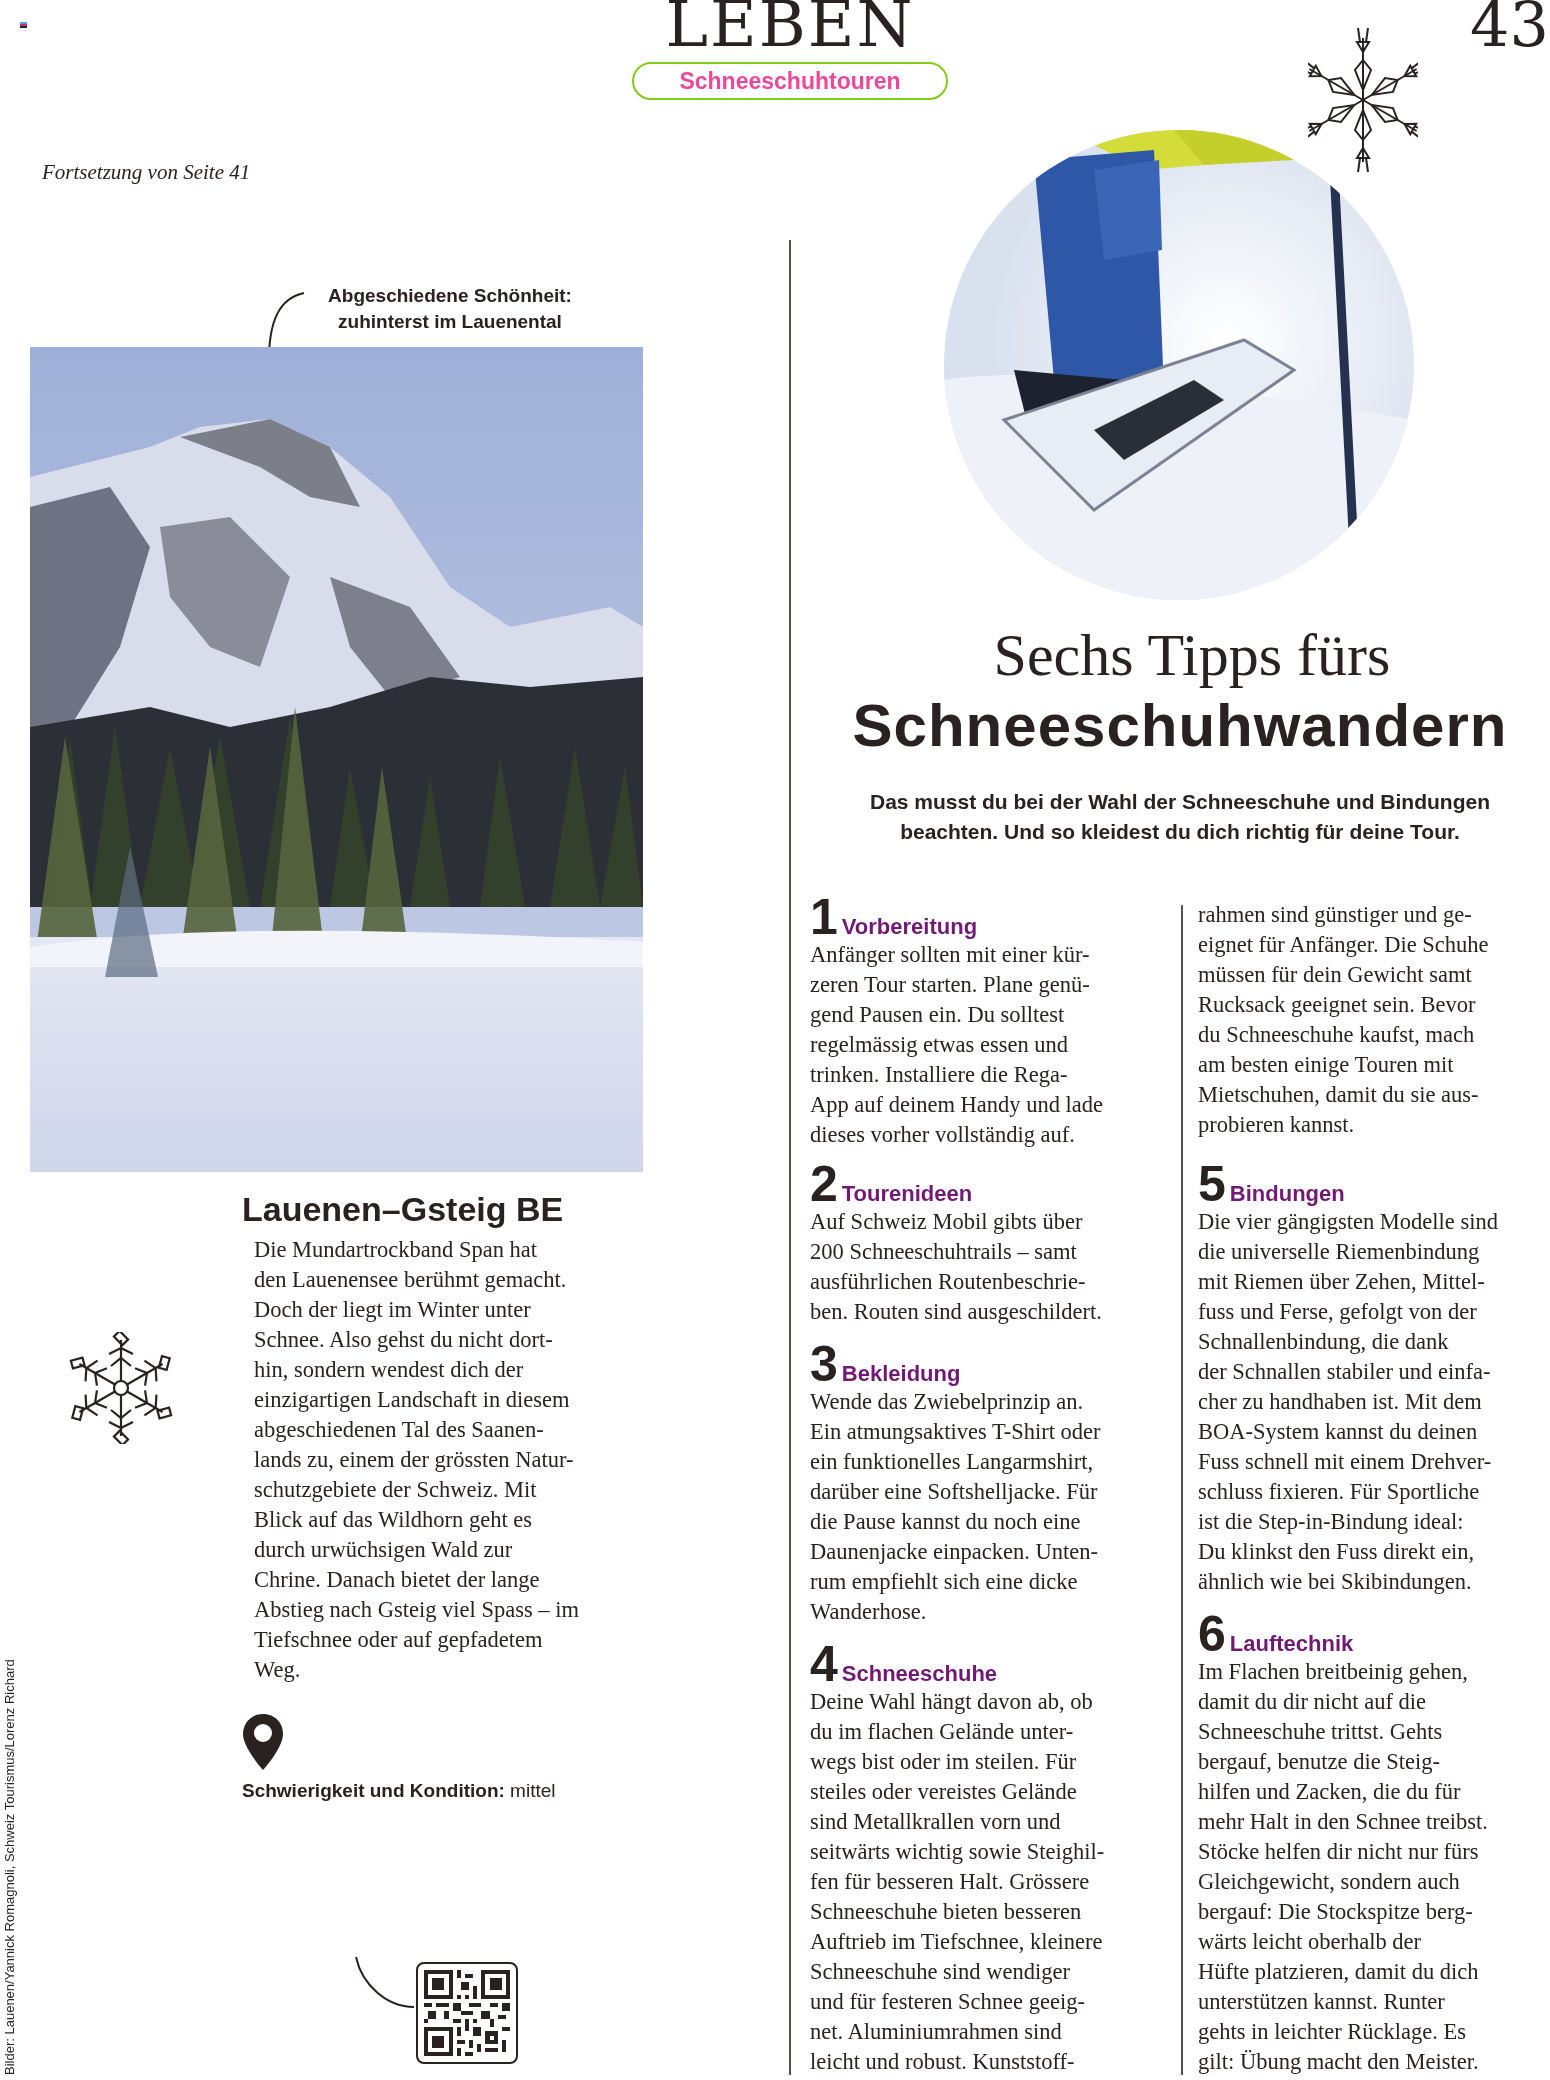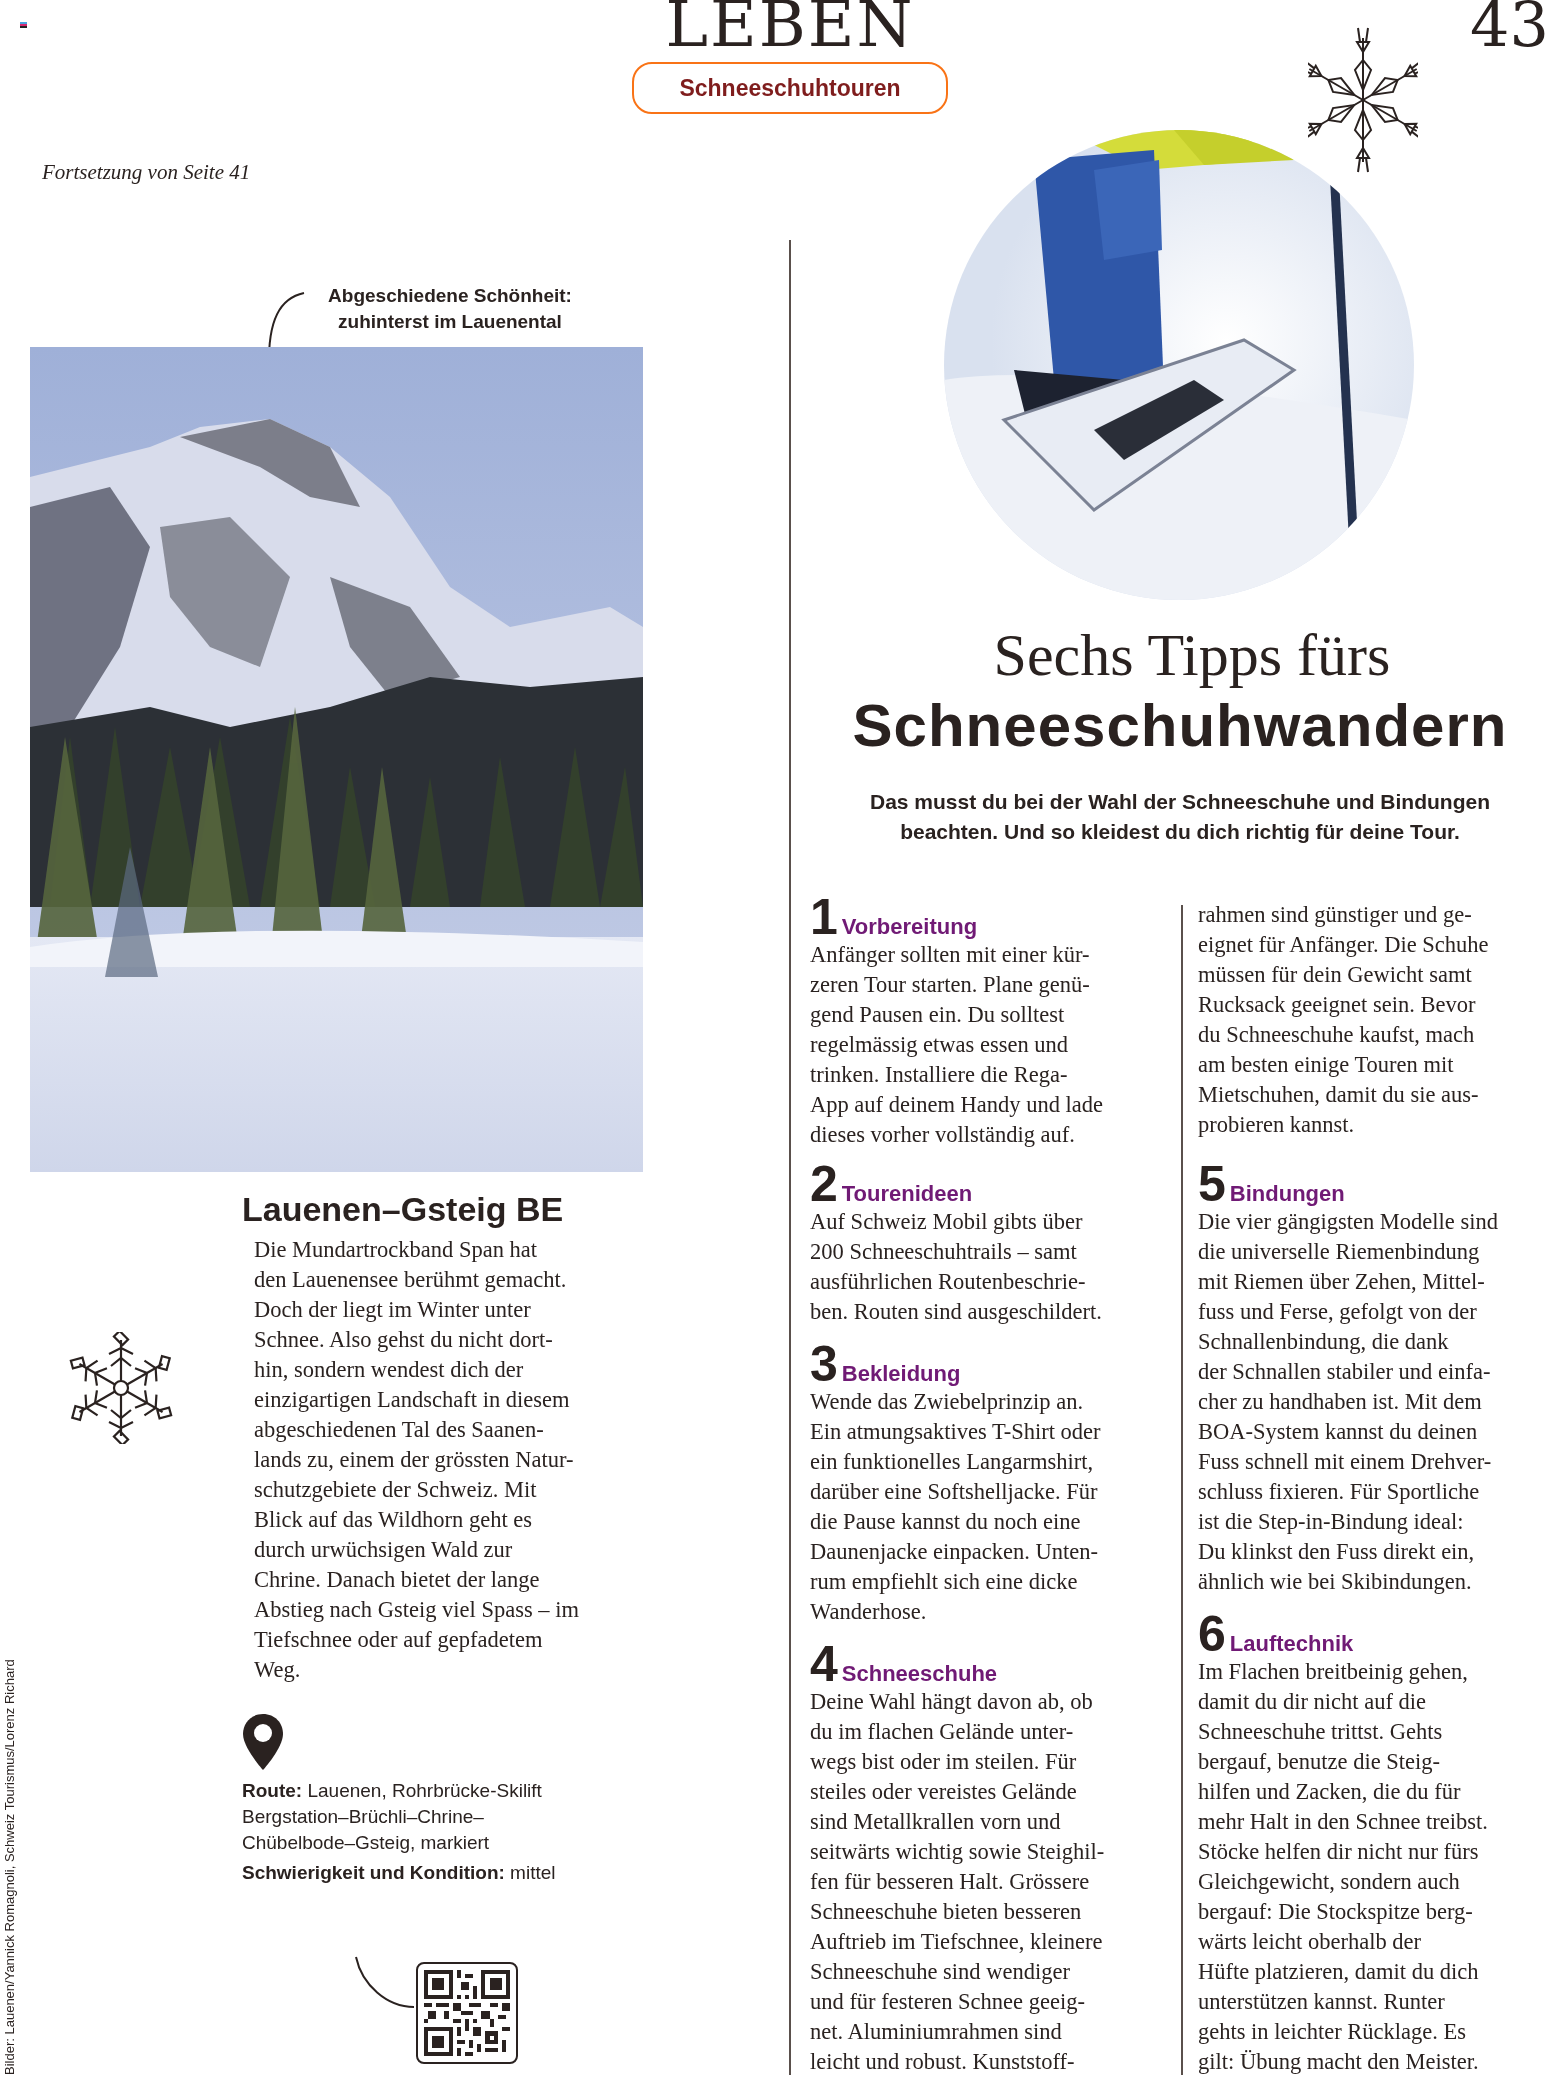--- a/index.html
+++ b/index.html
@@ -6,21 +6,21 @@
   body { width:1550px; height:2080px; position:relative; overflow:hidden; color:#2a2220; }
   .abs { position:absolute; }
   .serif { font-family: "DejaVu Serif", "Liberation Serif", serif; }
   .lserif { font-family: "Liberation Serif", "DejaVu Serif", serif; margin-left: 12px; }
   .sans { font-family: "Liberation Sans", "DejaVu Sans", sans-serif; }
 
   #cmyk { left:20px; top:22px; width:7px; height:7px; }
   #cmyk i { display:block; height:2px; }
 
   #section-title { left:560px; top:-8px; width:460px; text-align:center; font-size:64px; letter-spacing:2px; color:#2a2220; line-height:1; }
-  #section-pill { left:632px; top:62px; width:316px; height:52px; border:2px solid #f97316; border-radius:20px; box-sizing:border-box; display:flex; align-items:center; justify-content:center; font-size:23px; font-weight:bold; color:#7f1d1d; }
+  #section-pill { left:632px; top:62px; width:316px; height:38px; border:2px solid #84cc16; border-radius:20px; box-sizing:border-box; display:flex; align-items:center; justify-content:center; font-size:23px; font-weight:bold; color:#ec4899; }
   #page-number { left:1470px; top:-6px; width:80px; font-size:62px; line-height:1; color:#2a2220; }
 
   #continuation { left:30px; top:160px; font-size:21px; font-style:italic; color:#2a2220; }
 
   #caption { left:300px; top:283px; width:300px; text-align:center; font-size:19px; font-weight:bold; line-height:26px; color:#2a2220; }
   #caption-line { left:260px; top:290px; }
 
   #photo-mountain { left:30px; top:347px; width:613px; height:825px; overflow:hidden; }
 
   #divider { left:789px; top:240px; width:2px; height:1835px; background:#5a504c; }
@@ -311,23 +311,20 @@
 Abstieg nach Gsteig viel Spass – im
 Tiefschnee oder auf gepfadetem
 Weg.</div>
 
 <svg id="pin" class="abs" width="46" height="60" viewBox="0 0 46 60">
   <path d="M23 2 C 11 2 3 11 3 22 C 3 36 23 58 23 58 C 23 58 43 36 43 22 C 43 11 35 2 23 2 Z" fill="#2a2220"></path>
   <circle cx="23" cy="21" r="9" fill="#ffffff"></circle>
 </svg>
 
 <div id="facts" class="abs sans">
-  <p><b>Route:</b> <span>Lauenen, Rohrbrücke-Skilift
-Bergstation–Brüchli–Chrine–
-Chübelbode–Gsteig, markiert</span></p>
   <p><b>Schwierigkeit und Kondition:</b> <span>mittel</span></p>
 </div>
 
 <svg id="qr-line" class="abs" width="70" height="60">
   <path d="M4 2 C 10 30, 35 52, 62 52" fill="none" stroke="#2a2220" stroke-width="2"></path>
 </svg>
 
 <div id="qr" class="abs">
   <svg width="86" height="86" viewBox="0 0 21 21" shape-rendering="crispEdges">
     <g fill="#2a2220">

